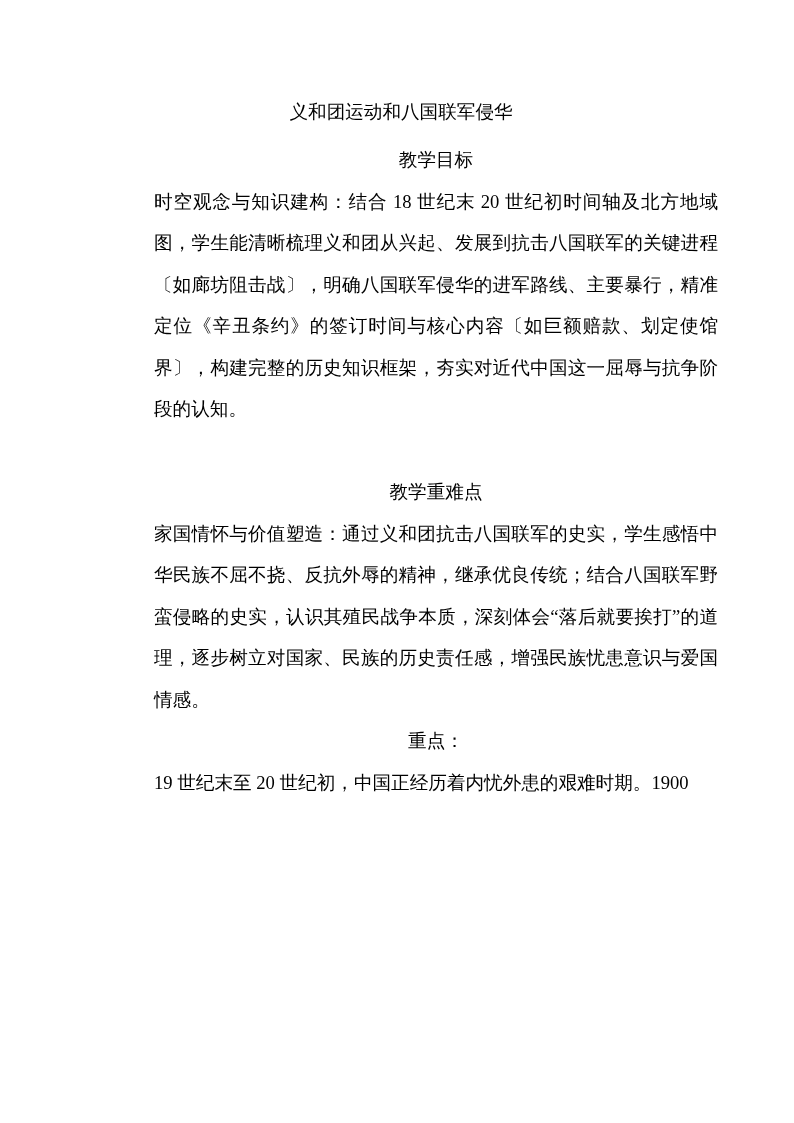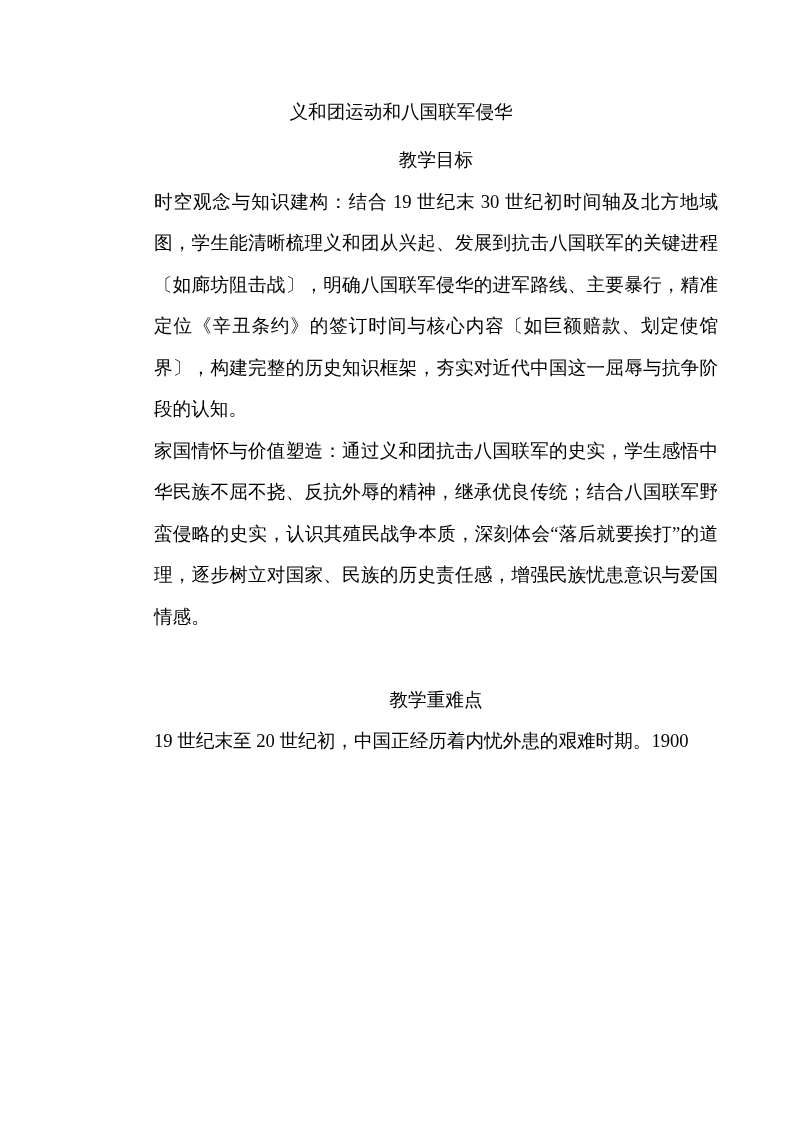--- a/index.html
+++ b/index.html
@@ -41,22 +41,23 @@
   }
 </style>
 </head>
 <body>
 
 <div class="page">
   <h1 class="doc-title">义和团运动和八国联军侵华</h1>
 
   <p class="para heading">教学目标</p>
 
-  <p class="para">时空观念与知识建构：结合 19 世纪末 30 世纪初时间轴及北方地域图，学生能清晰梳理义和团从兴起、发展到抗击八国联军的关键进程〔如廊坊阻击战〕，明确八国联军侵华的进军路线、主要暴行，精准定位《辛丑条约》的签订时间与核心内容〔如巨额赔款、划定使馆界〕，构建完整的历史知识框架，夯实对近代中国这一屈辱与抗争阶段的认知。</p>
+  <p class="para">时空观念与知识建构：结合 18 世纪末 20 世纪初时间轴及北方地域图，学生能清晰梳理义和团从兴起、发展到抗击八国联军的关键进程〔如廊坊阻击战〕，明确八国联军侵华的进军路线、主要暴行，精准定位《辛丑条约》的签订时间与核心内容〔如巨额赔款、划定使馆界〕，构建完整的历史知识框架，夯实对近代中国这一屈辱与抗争阶段的认知。</p>
 
+
+  <p class="para heading gap-above">教学重难点</p>
 
   <p class="para">家国情怀与价值塑造：通过义和团抗击八国联军的史实，学生感悟中华民族不屈不挠、反抗外辱的精神，继承优良传统；结合八国联军野蛮侵略的史实，认识其殖民战争本质，深刻体会“落后就要挨打”的道理，逐步树立对国家、民族的历史责任感，增强民族忧患意识与爱国情感。</p>
 
-  <p class="para heading gap-above">教学重难点</p>
-
+  <p class="para heading">重点：</p>
 
   <p class="para">19 世纪末至 20 世纪初，中国正经历着内忧外患的艰难时期。1900</p>
 </div>
 
 </body></html>

